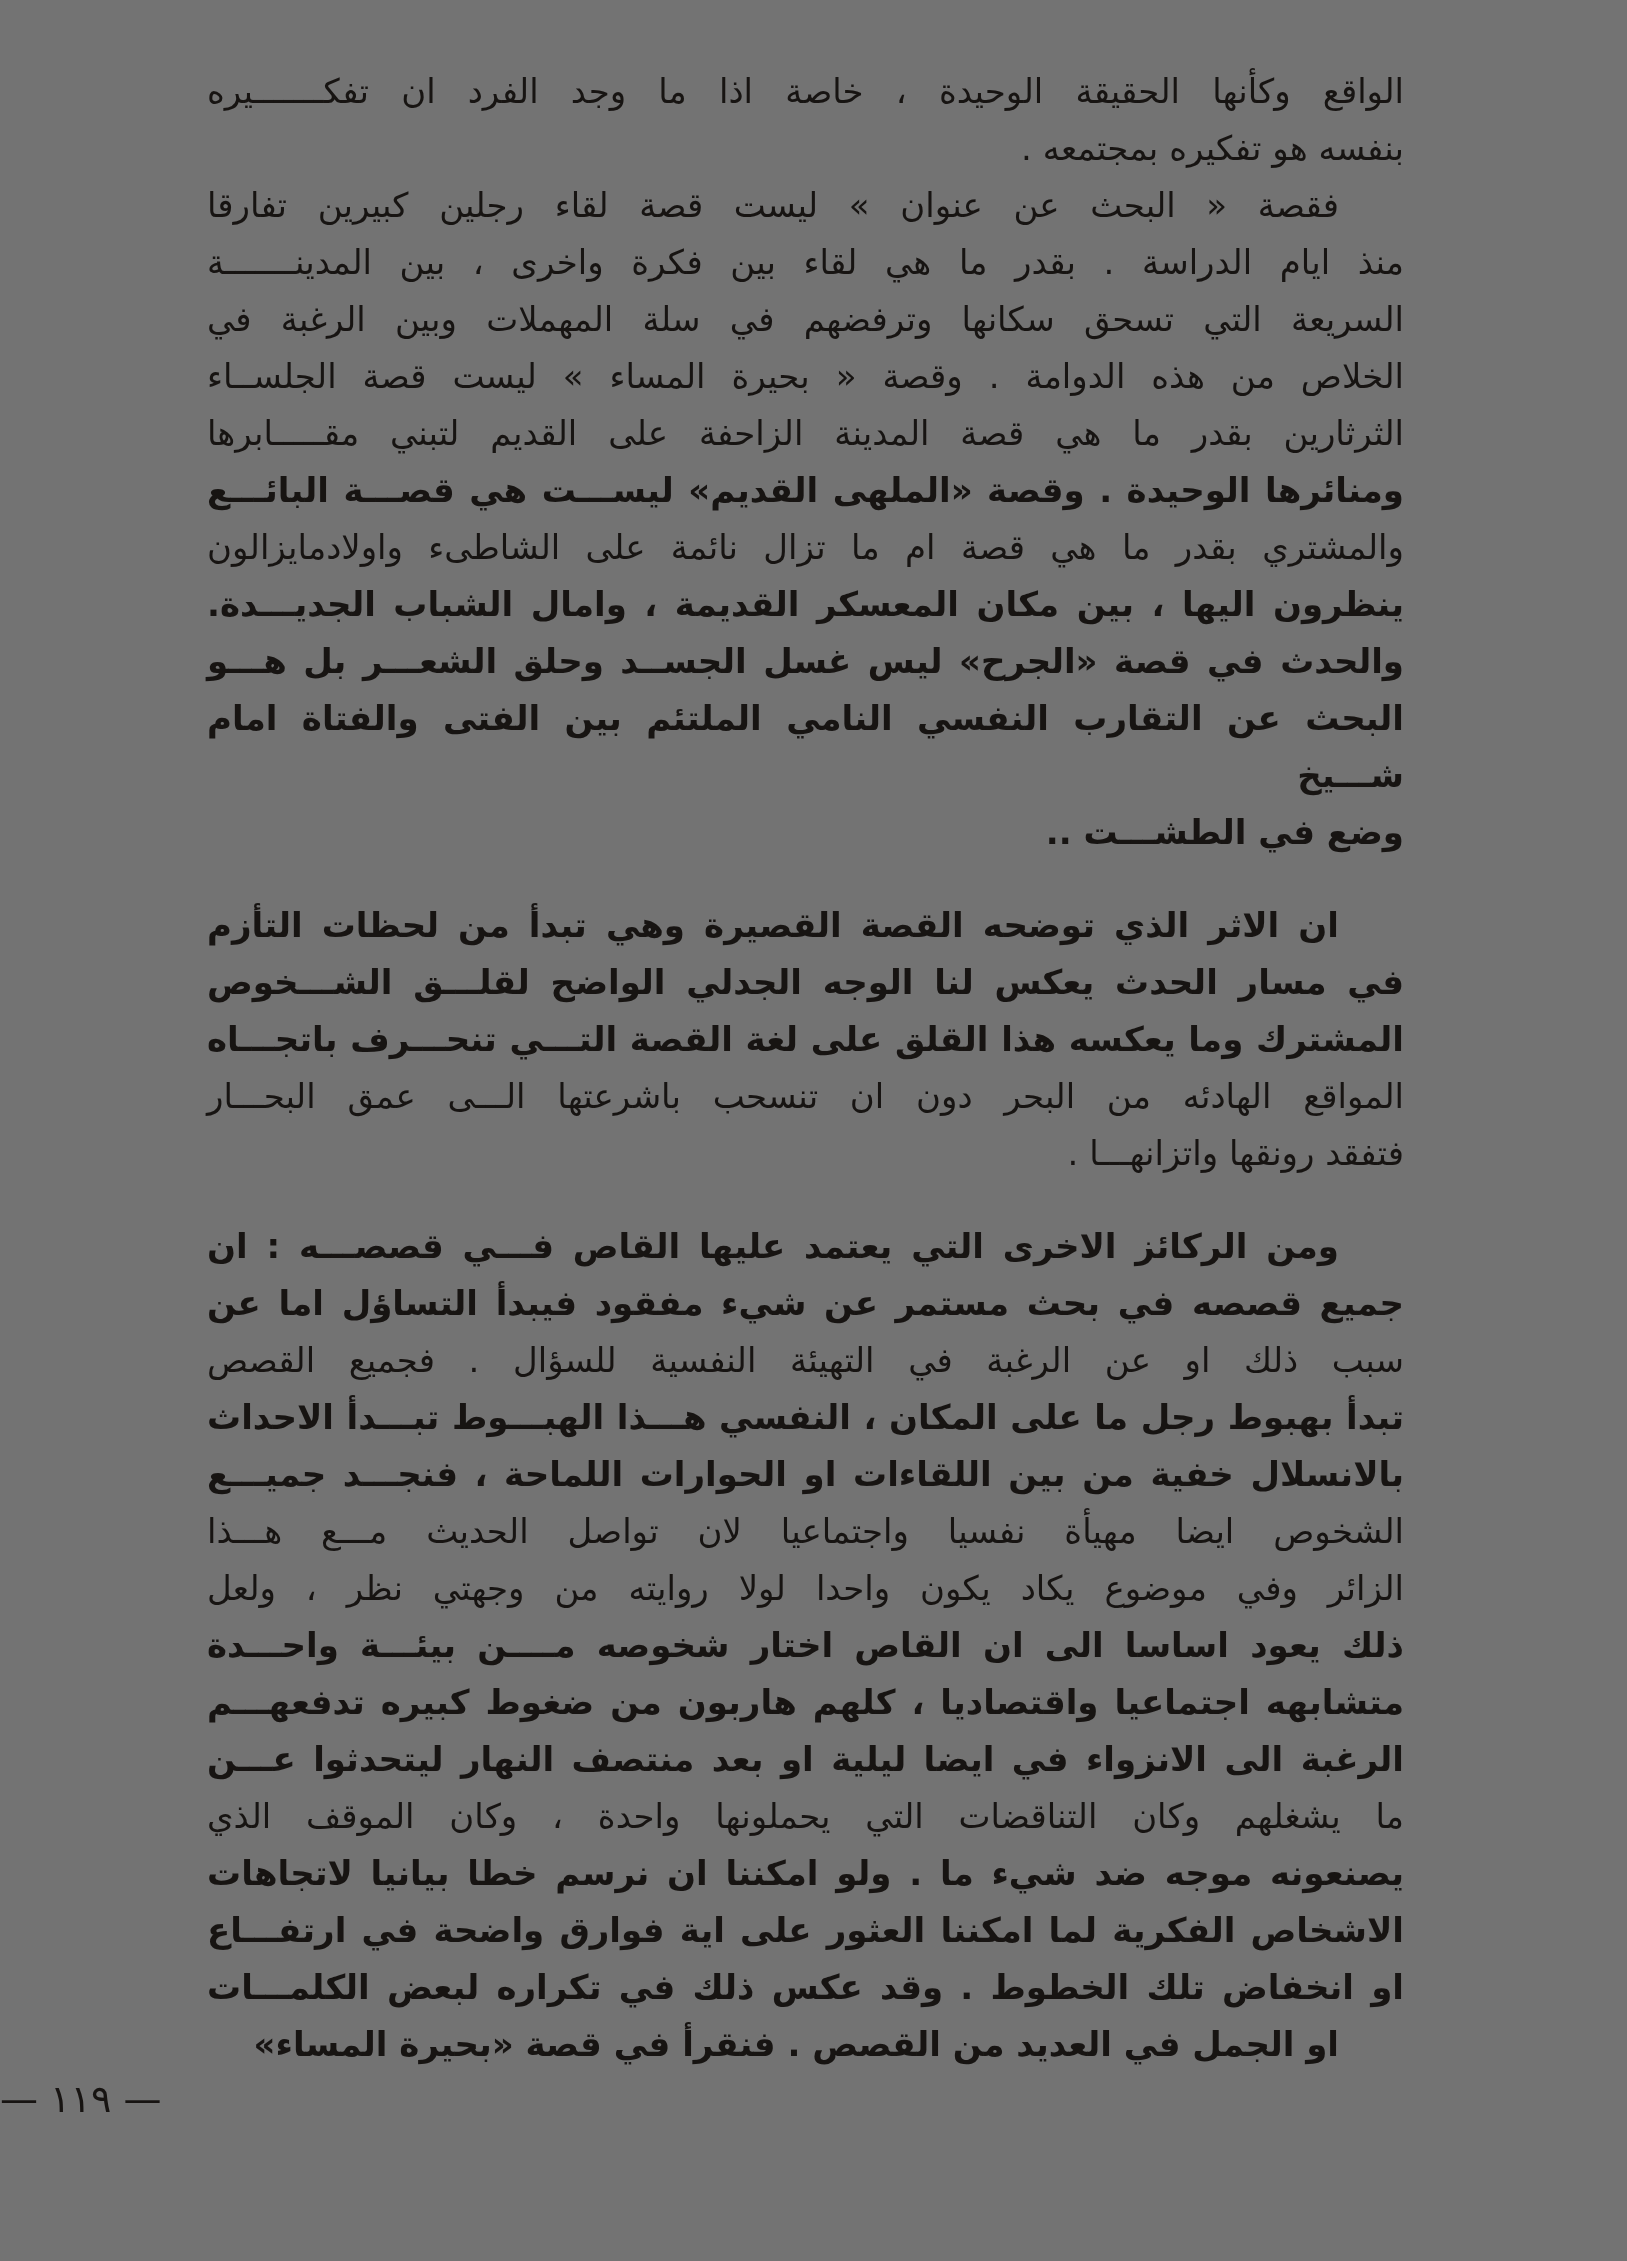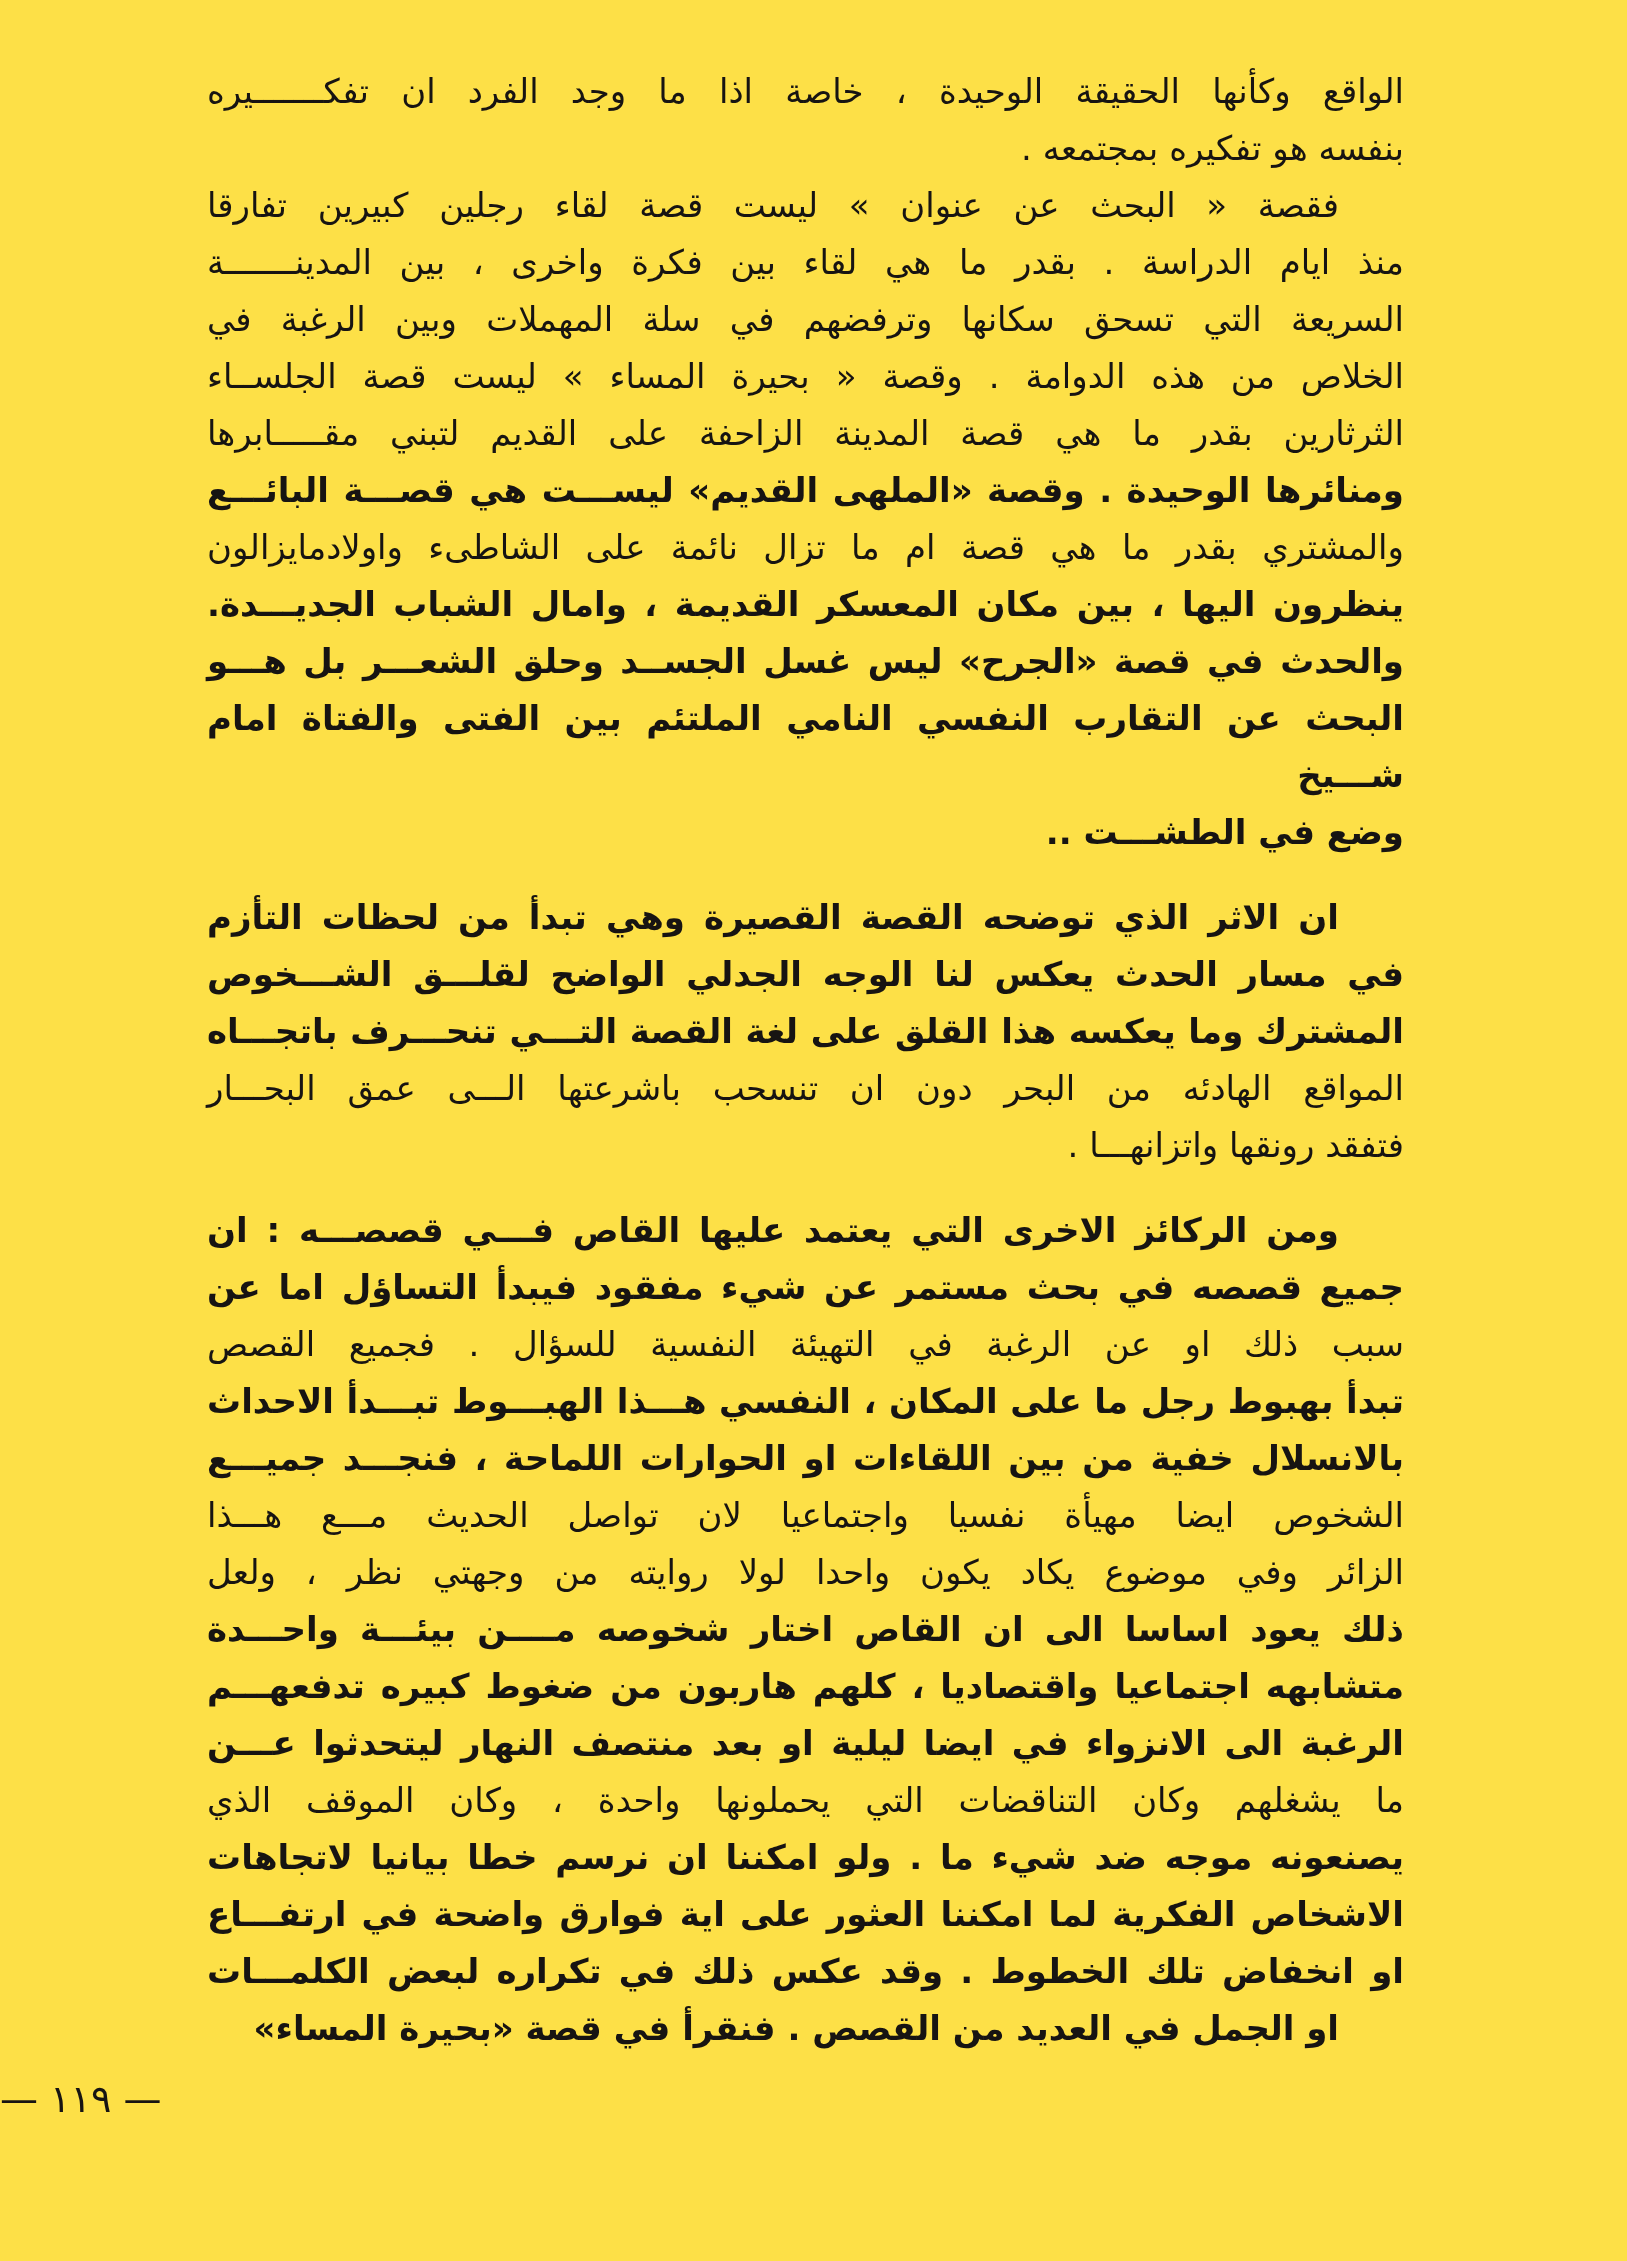--- a/index.html
+++ b/index.html
@@ -4,21 +4,21 @@
 <style>
   html, body {
     margin: 0;
     padding: 0;
     background: #ffffff;
   }
   .page {
     position: relative;
     width: 1627px;
     height: 2261px;
-    background: #fde047;
+    background: #737373;
     overflow: hidden;
     font-family: "DejaVu Sans", sans-serif;
     color: #171412;
   }
   .text-block {
     position: absolute;
     top: 63px;
     right: 223px;
     left: 207px;
     direction: rtl;
@@ -30,21 +30,21 @@
     text-align-last: justify;
     white-space: normal;
   }
   .line.end {
     text-align-last: right;
   }
   .line.indent {
     padding-right: 65px;
   }
   .line.pgap {
-    margin-top: 28px;
+    margin-top: 36px;
   }
   .line.b {
     font-weight: bold;
   }
   .page-number {
     position: absolute;
     top: 2077px;
     left: 0;
     right: 0;
     text-align: left;

